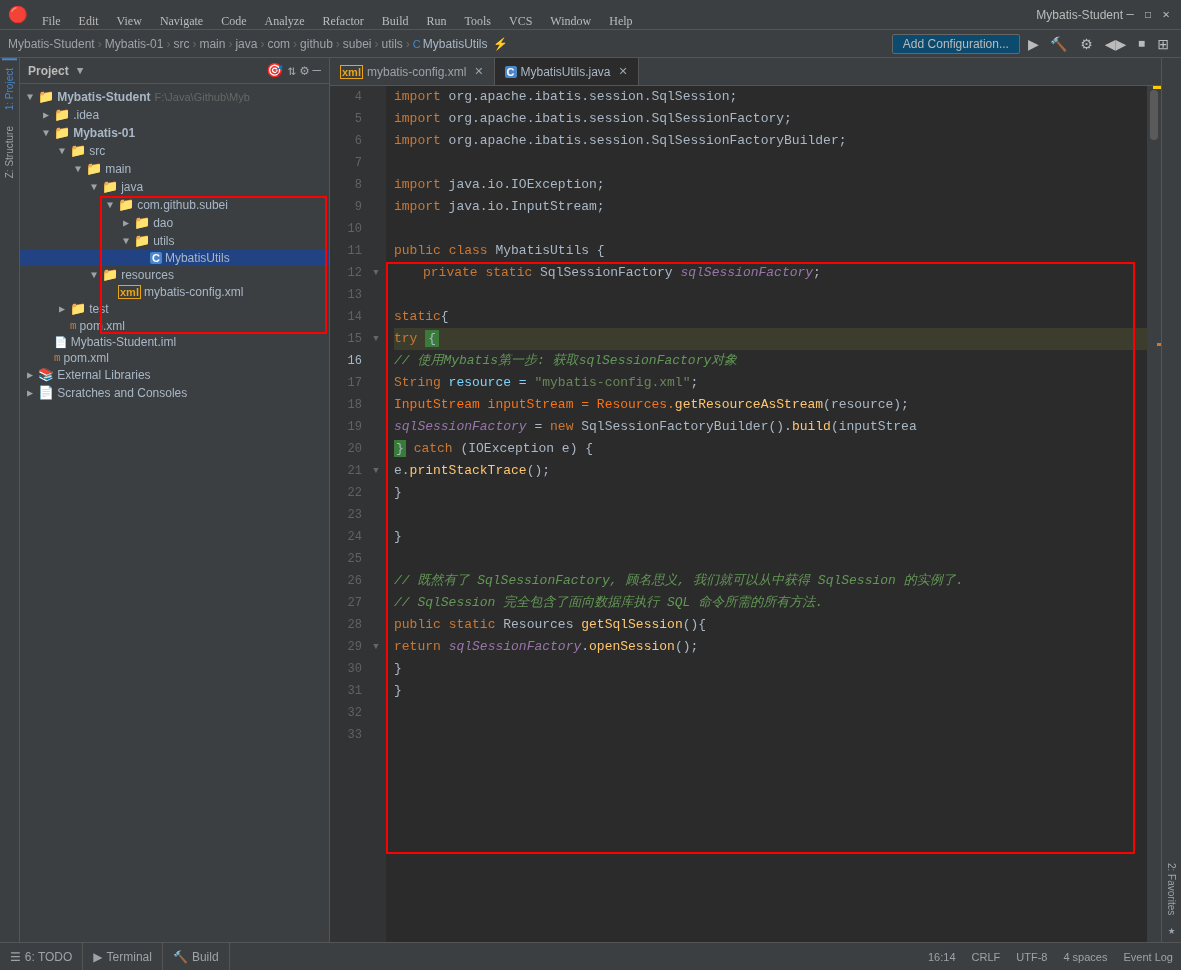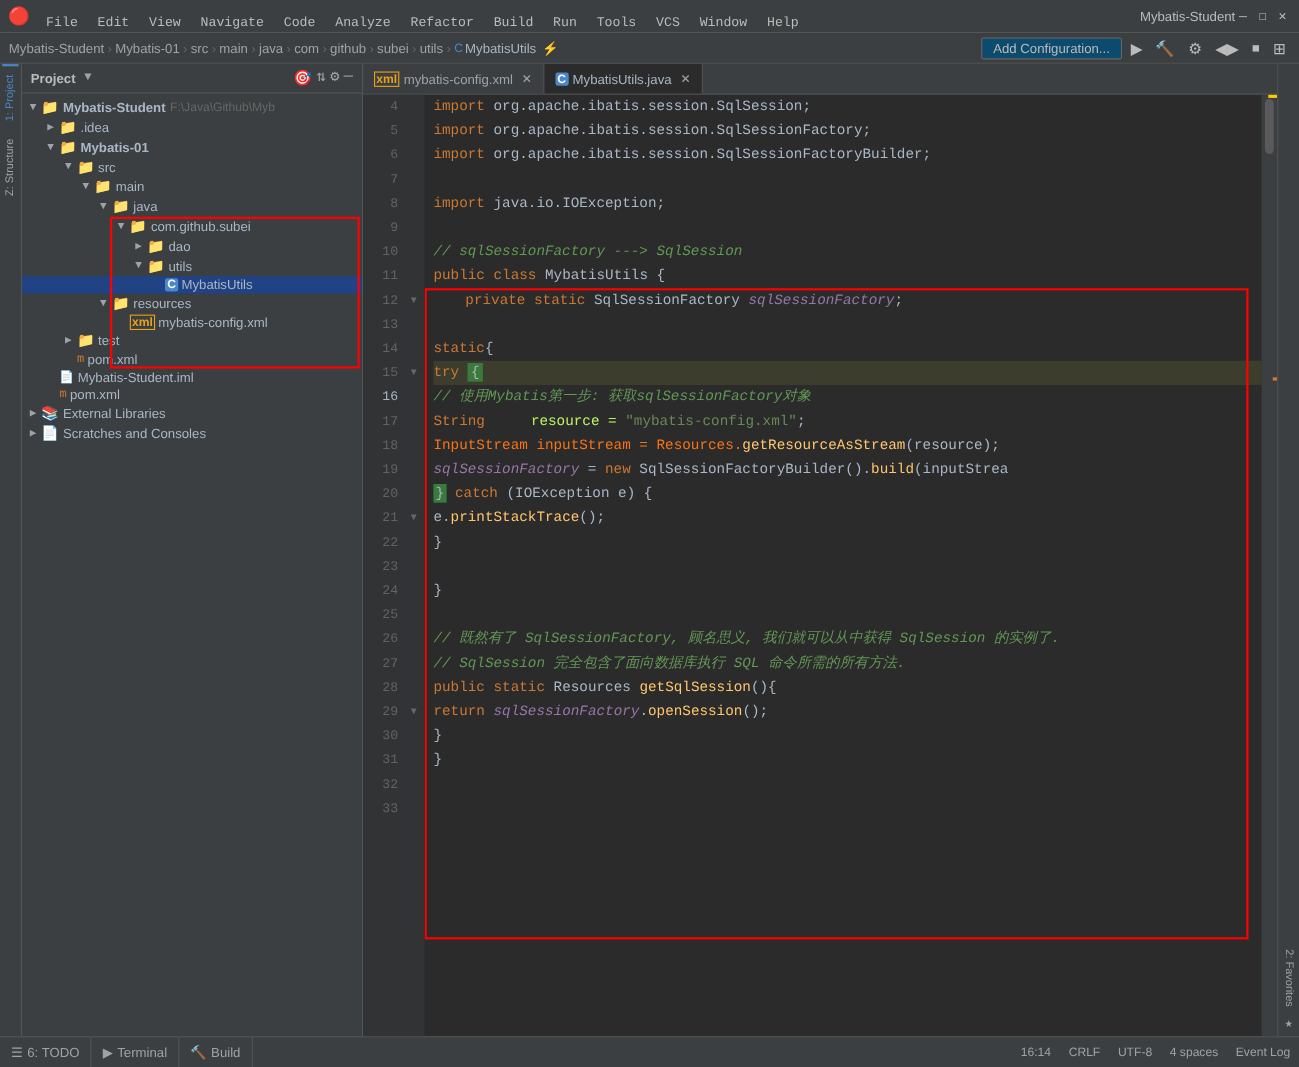--- a/index.html
+++ b/index.html
@@ -1,21 +1,21 @@
 <!DOCTYPE html>
 <html><head>
   <meta charset="utf-8">
   <style>
     * { margin: 0; padding: 0; box-sizing: border-box; }
     body { font-family: 'Consolas', 'Courier New', monospace; font-size: 13px; background: #2b2b2b; color: #a9b7c6; width: 1181px; height: 970px; overflow: hidden; display: flex; flex-direction: column; }
 
     
     .title-bar { background: #3c3f41; height: 30px; display: flex; align-items: center; padding: 0 8px; border-bottom: 1px solid #555; }
     .title-bar-menu { display: flex; gap: 2px; flex: 1; }
-    .menu-item { color: #bbbbbb; padding: 2px 8px; font-size: 12px; cursor: pointer; font-family: Liberation Mono, monospace; margin-top: 13px; }
+    .menu-item { color: #bbbbbb; padding: 2px 8px; font-size: 12px; cursor: pointer; font-family: Liberation Serif, serif; margin-top: 13px; }
     .title-bar-title { color: #bbbbbb; font-size: 12px; font-family: Arial, sans-serif; margin: 0 auto; }
     .title-bar-controls { display: flex; gap: 4px; }
     .win-btn { width: 14px; height: 14px; display: flex; align-items: center; justify-content: center; color: #bbbbbb; font-size: 12px; cursor: pointer; }
 
     
     .breadcrumb { background: #3c3f41; height: 28px; display: flex; align-items: center; padding: 0 8px; border-bottom: 1px solid #555; font-size: 12px; font-family: Arial, sans-serif; color: #9da3a8; }
     .breadcrumb-item { color: #9da3a8; }
     .breadcrumb-sep { margin: 0 3px; color: #666; }
     .breadcrumb-current { color: #a9b7c6; }
     .breadcrumb-icon { color: #4a86c8; margin-right: 2px; font-size: 11px; }
@@ -362,26 +362,26 @@
           <div style="height:22px; line-height:22px; white-space:nowrap;">
             <span style="color:#cc7832;">import</span><span style="color:#a9b7c6;"> org.apache.ibatis.session.SqlSessionFactoryBuilder;</span>
           </div>
 
           <div style="height:22px; line-height:22px;">&nbsp;</div>
 
           <div style="height:22px; line-height:22px; white-space:nowrap;">
             <span style="color:#cc7832;">import</span><span style="color:#a9b7c6;"> java.io.IOException;</span>
           </div>
 
-
-          <div style="height:22px; line-height:22px;">&nbsp;</div>
-
-          <div style="height:22px; line-height:22px; white-space:nowrap;">
-            <span style="color:#629755; font-style:italic;">// sqlSessionFactory ---&gt; SqlSession</span>
-          </div>
+          <div style="height:22px; line-height:22px; white-space:nowrap;">
+            <span style="color:#cc7832;">import</span><span style="color:#a9b7c6;"> java.io.InputStream;</span>
+          </div>
+
+          <div style="height:22px; line-height:22px;">&nbsp;</div>
+
 
           <div style="height:22px; line-height:22px; white-space:nowrap;">
             <span style="color:#cc7832;">public</span><span style="color:#a9b7c6;"> </span><span style="color:#cc7832;">class</span><span style="color:#a9b7c6;"> MybatisUtils {</span>
           </div>
 
           <div style="height:22px; line-height:22px; white-space:nowrap;">
             <span style="color:#a9b7c6;">    </span><span style="color:#cc7832;margin-left:29px;">private</span><span style="color:#a9b7c6;"> </span><span style="color:#cc7832;">static</span><span style="color:#a9b7c6;"> SqlSessionFactory </span><span style="color:#9876aa; font-style:italic;">sqlSessionFactory</span><span style="color:#a9b7c6;">;</span>
           </div>
 
           <div style="height:22px; line-height:22px;">&nbsp;</div>
@@ -392,21 +392,21 @@
 
           <div style="height:22px; line-height:22px; white-space:nowrap; background:#3d3d2d;">
             <span style="color:#a9b7c6;">        </span><span style="color:#cc7832;">try</span><span style="color:#a9b7c6;"> </span><span style="color:#a9b7c6; background:#3a7a3a; padding:1px 3px;">{</span>
           </div>
 
           <div style="height:22px; line-height:22px; white-space:nowrap;">
             <span style="color:#629755; font-style:italic;">            // 使用Mybatis第一步: 获取</span><span style="color:#629755; font-style:italic;">sqlSessionFactory</span><span style="color:#629755; font-style:italic;">对象</span>
           </div>
 
           <div style="height:22px; line-height:22px; white-space:nowrap;">
-            <span style="color:#a9b7c6;">            </span><span style="color:#cc7832;">String</span><span style="color:#bef264;margin-left:34px;"> resource = </span><span style="color:#6a8759;">"mybatis-config.xml"</span><span style="color:#a9b7c6;">;</span>
+            <span style="color:#a9b7c6;">            </span><span style="color:#cc7832;">String</span><span style="color:#7dd3fc;"> resource = </span><span style="color:#6a8759;">"mybatis-config.xml"</span><span style="color:#a9b7c6;">;</span>
           </div>
 
           <div style="height:22px; line-height:22px; white-space:nowrap;">
             <span style="color:#f97316;">            InputStream inputStream = Resources.</span><span style="color:#ffc66d;">getResourceAsStream</span><span style="color:#a9b7c6;">(resource);</span>
           </div>
 
           <div style="height:22px; line-height:22px; white-space:nowrap;">
             <span style="color:#a9b7c6;">            </span><span style="color:#9876aa; font-style:italic;">sqlSessionFactory</span><span style="color:#a9b7c6;"> = </span><span style="color:#cc7832;">new</span><span style="color:#a9b7c6;"> SqlSessionFactoryBuilder().</span><span style="color:#ffc66d;">build</span><span style="color:#a9b7c6;">(inputStrea</span>
           </div>
 

